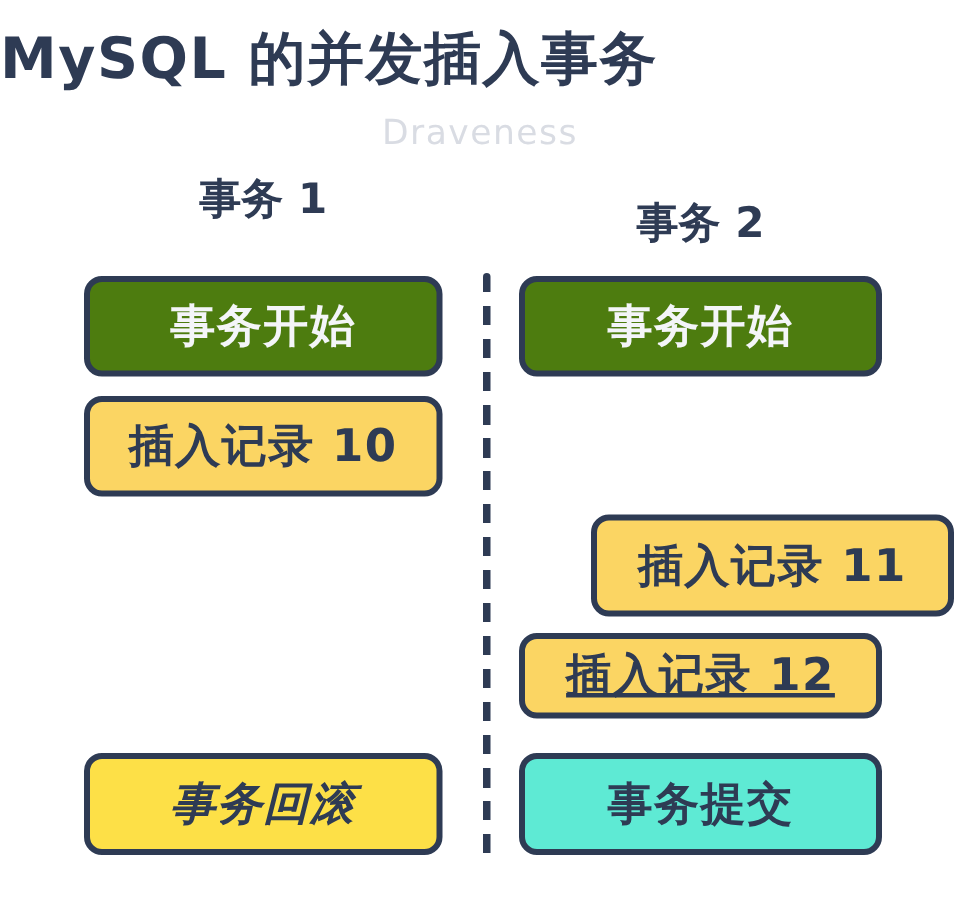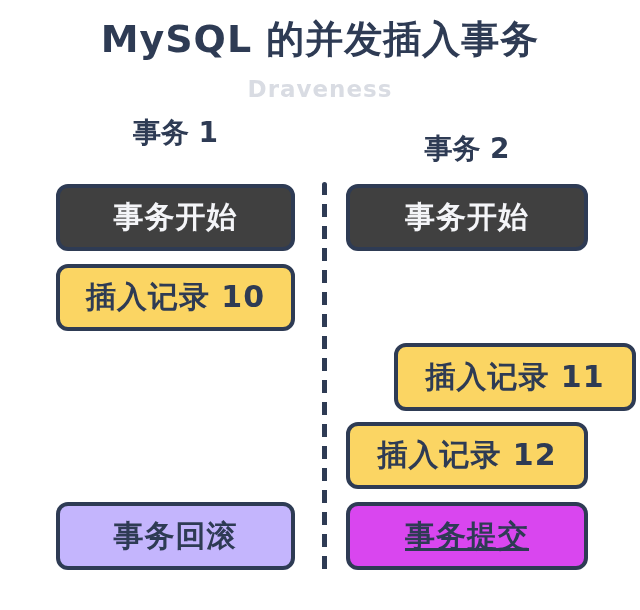--- a/index.html
+++ b/index.html
@@ -13,35 +13,34 @@
     width: 640px;
     height: 610px;
     background: #ffffff;
     overflow: hidden;
   }
   .title {
     position: absolute;
     top: 14px;
     left: 0;
     width: 100%;
-    text-align: center;
     font-size: 38px;
     font-weight: 800;
     color: #2e3b54;
     letter-spacing: 1px;
     margin: 0;
   }
   .watermark {
     position: absolute;
     top: 76px;
     left: 0;
     width: 100%;
     text-align: center;
     font-size: 23px;
-    font-weight: 700;
+    font-weight: 400;
     color: #d9dce3;
     letter-spacing: 1px;
   }
   .col-header {
     position: absolute;
     top: 114px;
     text-align: center;
     font-size: 28px;
     font-weight: 800;
     color: #2e3b54;
@@ -68,24 +67,24 @@
     border-radius: 12px;
     display: flex;
     align-items: center;
     justify-content: center;
     font-size: 30px;
     font-weight: 800;
     letter-spacing: 1px;
   }
   .box.col-left  { left: 56px;  width: 239px; }
   .box.col-right { left: 346px; width: 242px; }
-  .box.dark   { background: #404040; color: #f4f5f8; }
+  .box.dark   { background: #4d7c0f; color: #f4f5f8; }
   .box.yellow { background: #fbd563; color: #2e3b54; }
-  .box.red    { background: #c4b5fd; color: #2e3b54; }
-  .box.teal   { background: #d946ef; color: #2e3b54; text-decoration: underline; }
+  .box.red    { background: #fde047; color: #2e3b54; font-style: italic; }
+  .box.teal   { background: #5eead4; color: #2e3b54; }
 </style>
 </head>
 <body>
 
 <div class="canvas">
 
   <h1 class="title">MySQL 的并发插入事务</h1>
 
   <div class="watermark">Draveness</div>
 
@@ -108,21 +107,21 @@
   </div>
 
   <div class="box col-right dark" style="top:184px; height:67px;">
     <span>事务开始</span>
   </div>
 
   <div class="box col-right yellow" style="top:343px; height:68px;margin-left:48px;">
     <span>插入记录 11</span>
   </div>
 
-  <div class="box col-right yellow" style="top:422px; height:67px;">
+  <div class="box col-right yellow" style="top:422px; height:57px;text-decoration:underline;">
     <span>插入记录 12</span>
   </div>
 
   <div class="box col-right teal" style="top:502px; height:68px;">
     <span>事务提交</span>
   </div>
 
 </div>
 
 </body></html>

